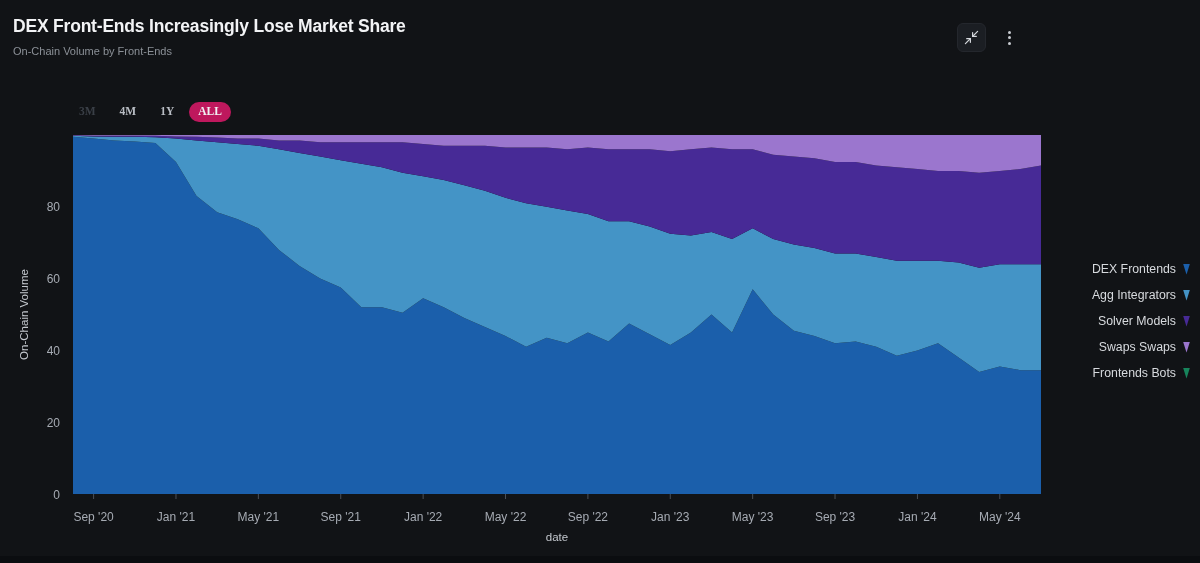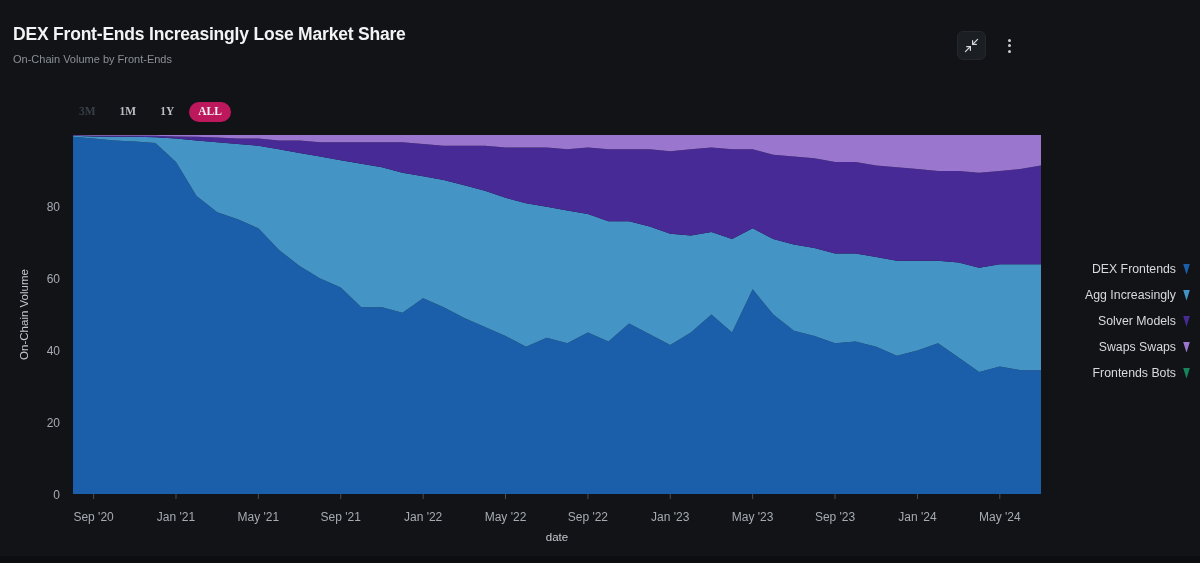--- a/index.html
+++ b/index.html
@@ -17,21 +17,21 @@
   }
   #app {
     position: absolute;
     inset: 0;
     background: #111316;
   }
 
   
   .header {
     position: absolute;
-    left: 0; top: 8px;
+    left: 0; top: 0;
     width: 1036px;
     height: 78px;
     text-align: center;
   }
   .title {
     position: absolute;
     left: 13px; top: 16px;
     font-size: 17.5px;
     font-weight: bold;
     letter-spacing: -0.2px;
@@ -205,21 +205,21 @@
             <i></i>
             <i></i>
             <i></i>
           </span>
       </div>
     </div>
   </div>
 
   <div class="ranges">
     <button class="range-btn disabled">3M</button>
-    <button class="range-btn">1M</button>
+    <button class="range-btn">4M</button>
     <button class="range-btn">1Y</button>
     <button class="range-btn active">ALL</button>
   </div>
 
   <div class="watermark">
     <svg width="34" height="34" viewBox="0 0 40 40">
       <g fill="none" stroke="#ffffff" stroke-width="1.6">
         <circle cx="20" cy="11" r="5.4"></circle>
         <circle cx="29.4" cy="17.2" r="5.4"></circle>
         <circle cx="26" cy="28.2" r="5.4"></circle>
@@ -276,21 +276,21 @@
       <text id="xlabel" class="axis-title-text" text-anchor="middle" x="557" y="541">date</text>
     </svg>
   </div>
 
   <div class="legend">
     <div class="legend-row">
       <span class="legend-label">DEX Frontends</span>
       <span class="legend-mark" style="background:#1b5fab"></span>
     </div>
     <div class="legend-row">
-      <span class="legend-label">Agg Increasingly</span>
+      <span class="legend-label">Agg Integrators</span>
       <span class="legend-mark" style="background:#4494c6"></span>
     </div>
     <div class="legend-row">
       <span class="legend-label">Solver Models</span>
       <span class="legend-mark" style="background:#472a96"></span>
     </div>
     <div class="legend-row">
       <span class="legend-label">Swaps Swaps</span>
       <span class="legend-mark" style="background:#9b76ce"></span>
     </div>

